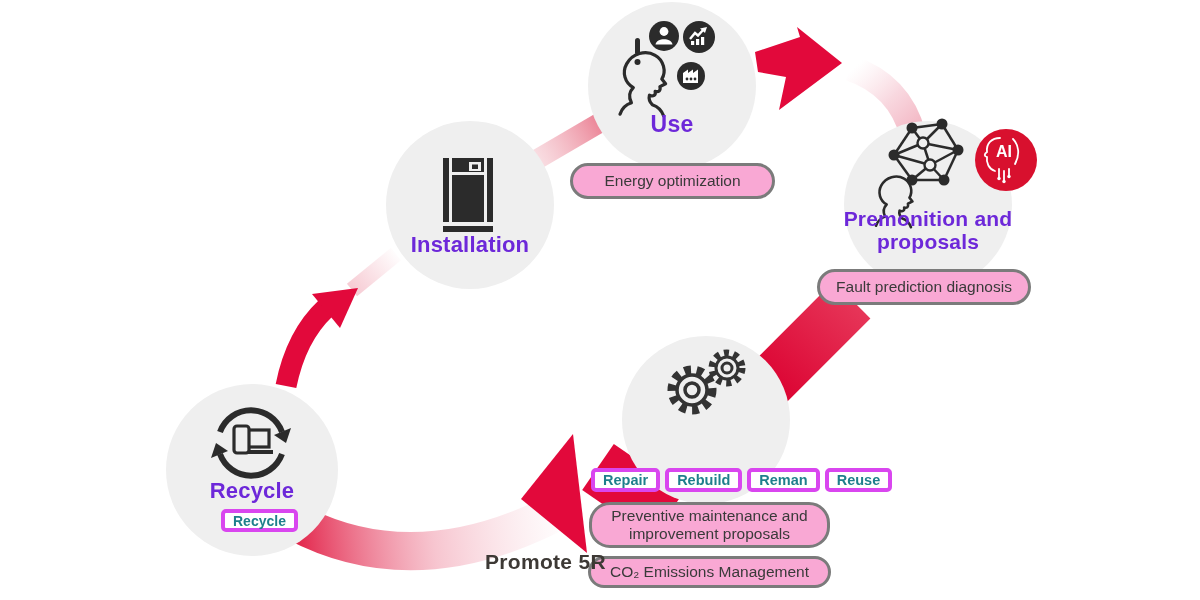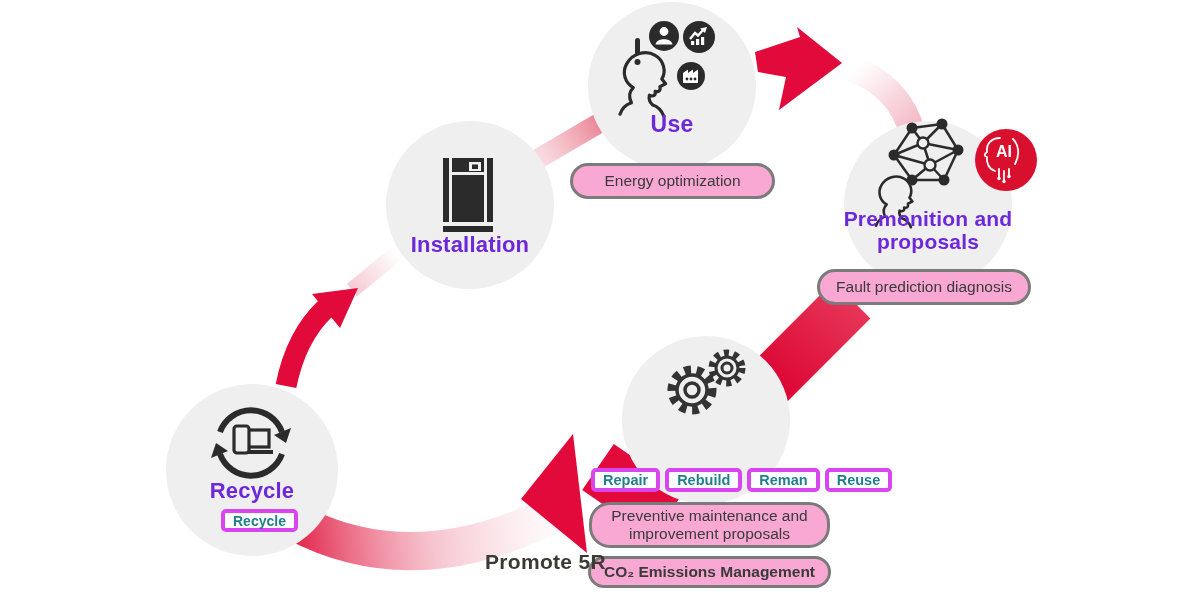--- a/index.html
+++ b/index.html
@@ -197,21 +197,21 @@
 
   <div class="pill" style="left:570px;top:163px;width:205px;height:36px;">
     <span class="inner">Energy optimization</span>
   </div>
   <div class="pill" style="left:817px;top:269px;width:214px;height:36px;">
     <span class="inner">Fault prediction diagnosis</span>
   </div>
   <div class="pill" style="left:589px;top:502px;width:241px;height:46px;">
     <span class="inner" style="max-width:215px;">Preventive maintenance and improvement proposals</span>
   </div>
-  <div class="pill" style="left:588px;top:556px;width:243px;height:32px;font-weight:bold;">
+  <div class="pill" style="left:588px;top:556px;width:243px;height:32px;">
     <span class="inner">CO₂ Emissions Management</span>
   </div>
 
   <div class="tag-row">
     <div class="tag">Repair</div>
     <div class="tag">Rebuild</div>
     <div class="tag">Reman</div>
     <div class="tag">Reuse</div>
   </div>
   <div class="tag recycle-tag">Recycle</div>

